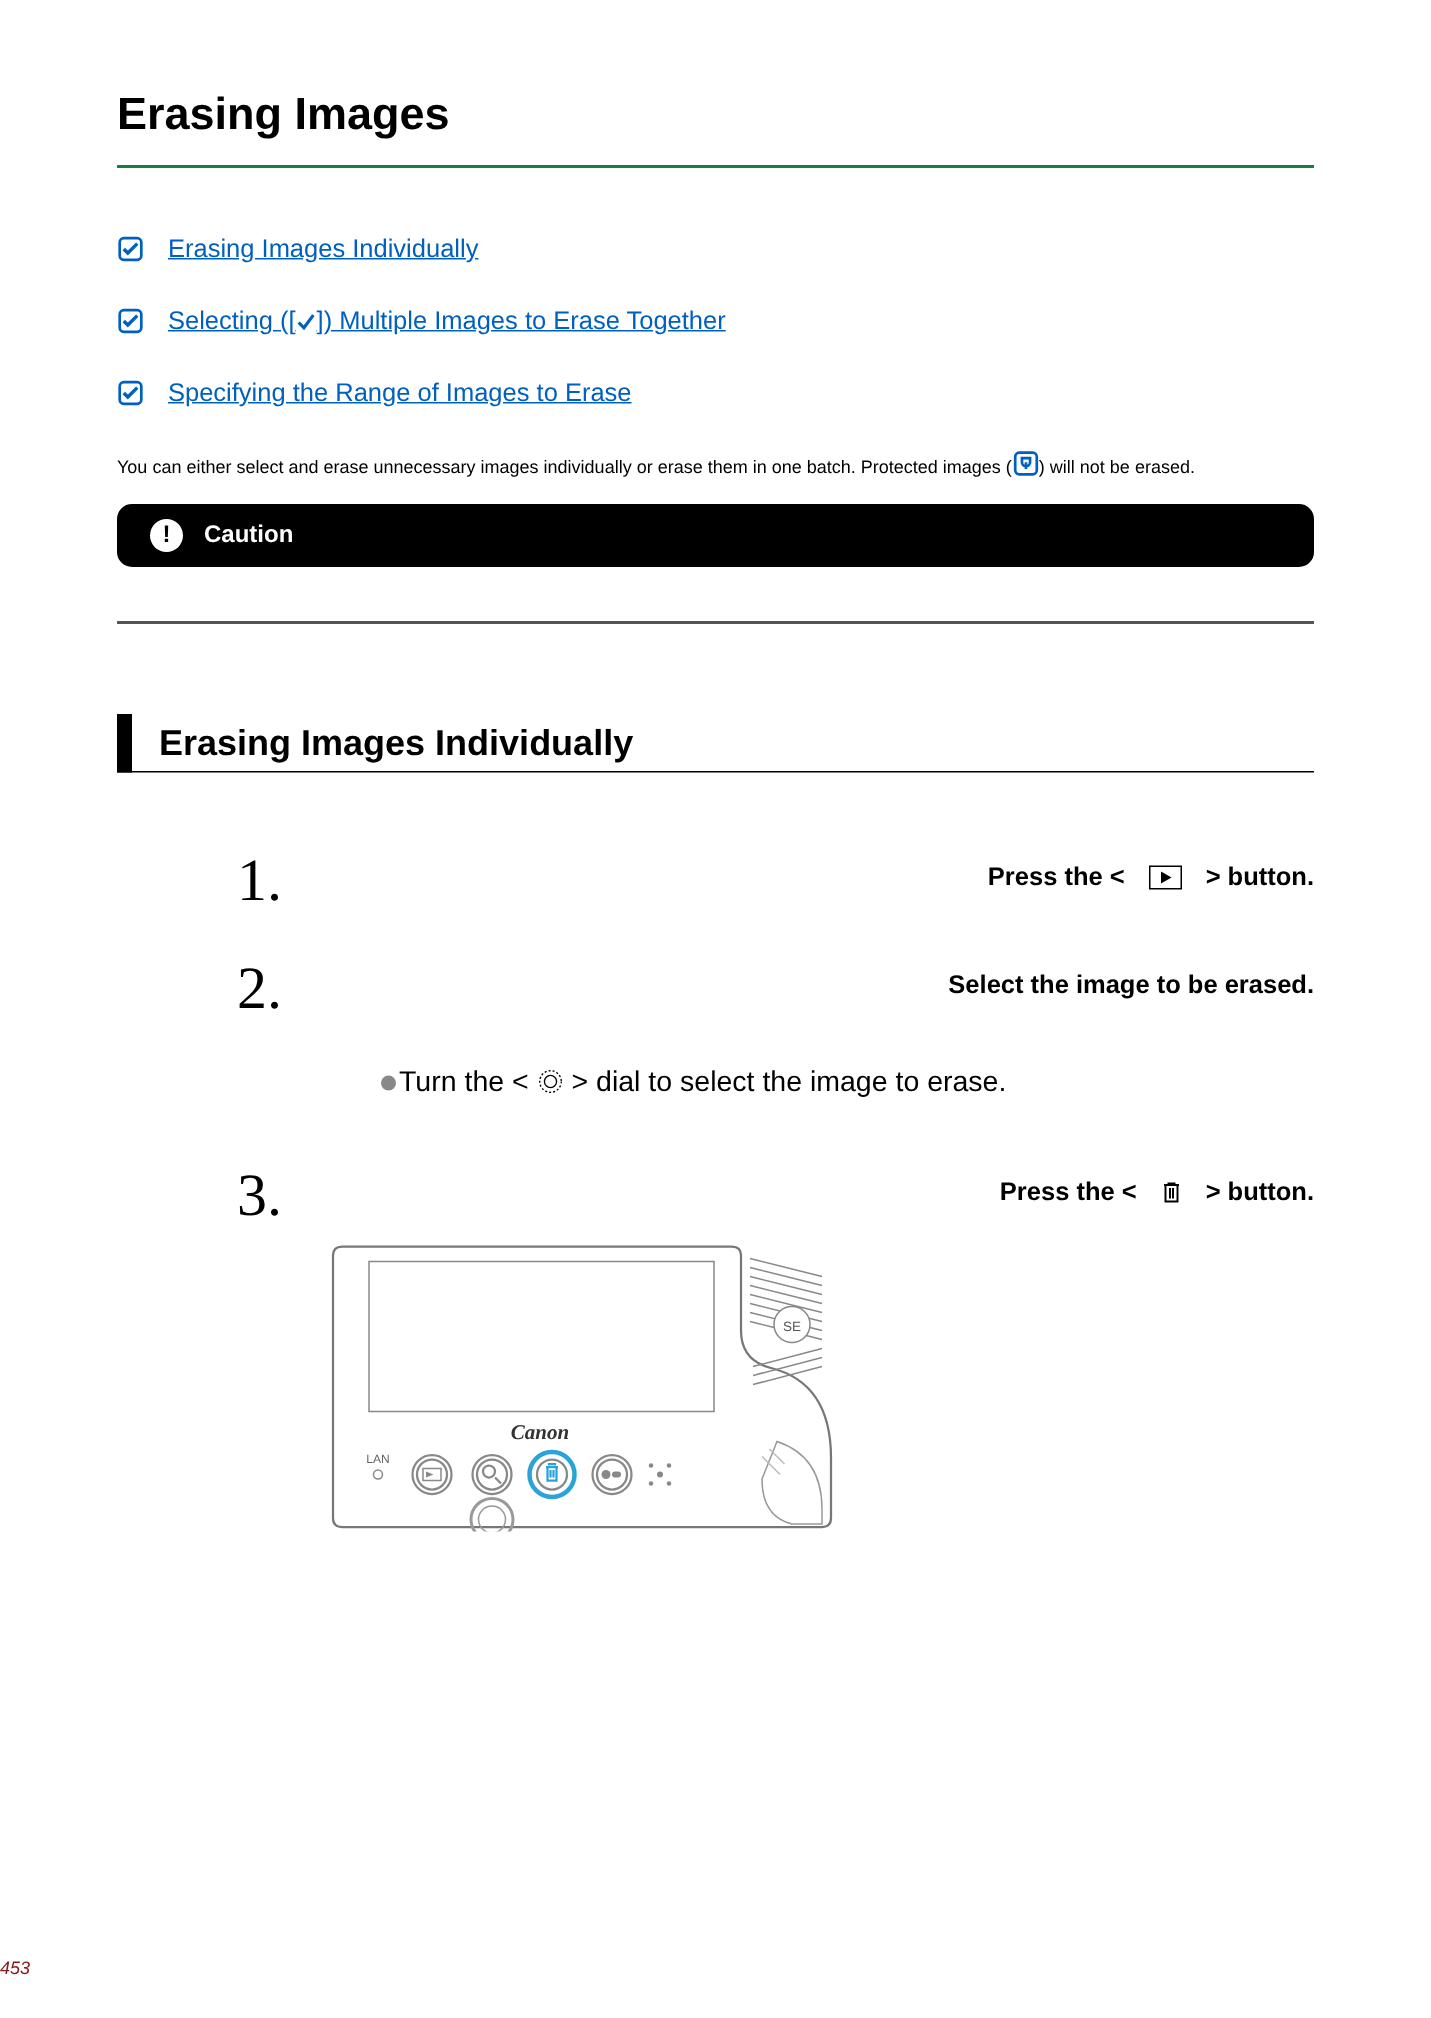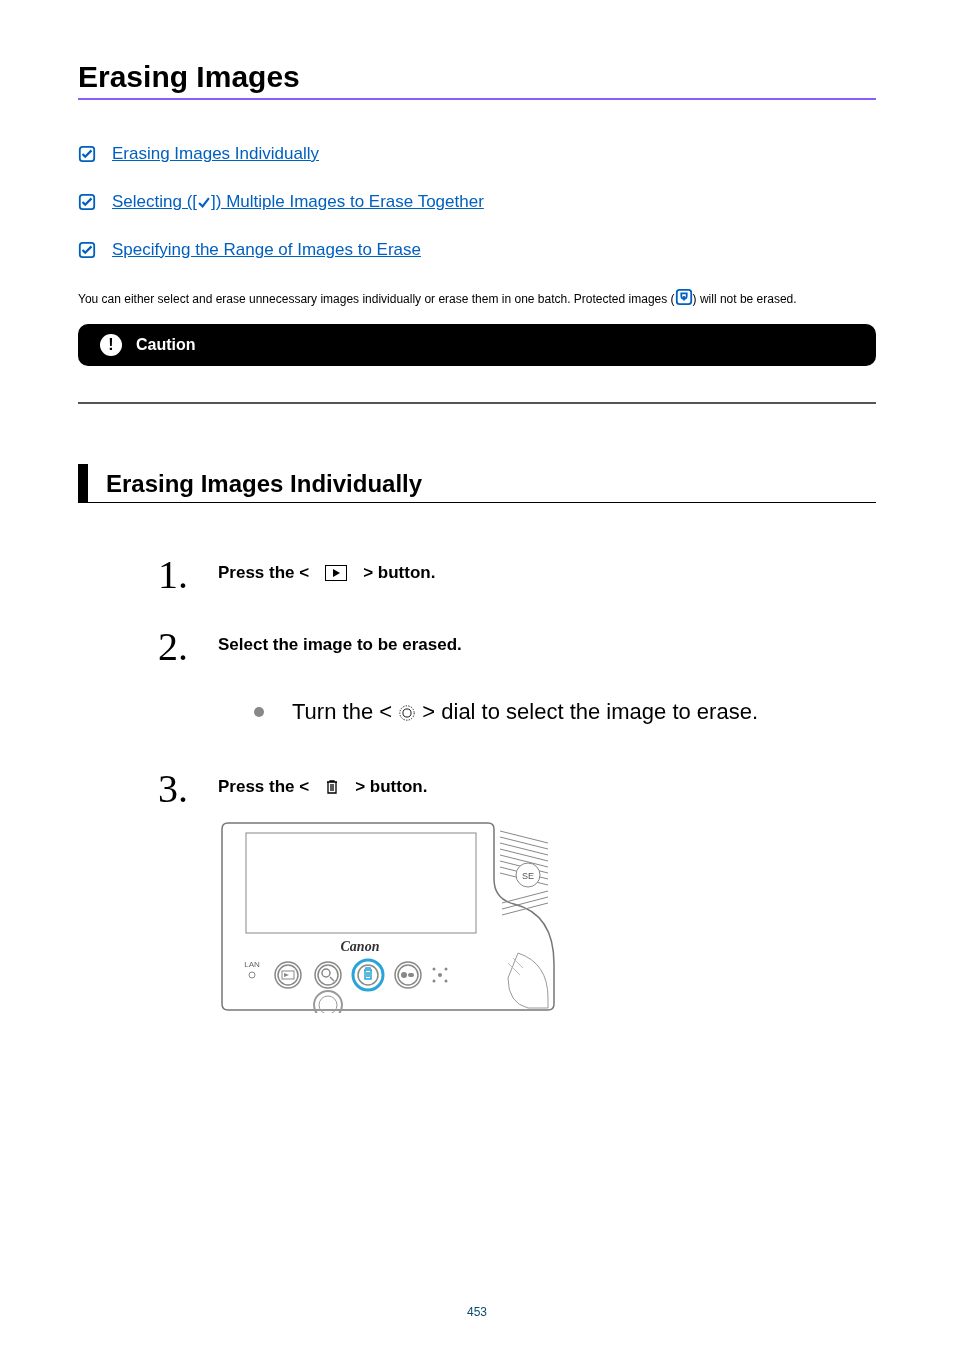--- a/index.html
+++ b/index.html
@@ -14,22 +14,22 @@
     min-height: 1345px;
     margin: 0 auto;
     padding: 60px 78px 40px 78px;
     box-sizing: border-box;
     position: relative;
   }
   h1.title {
     font-size: 30px;
     font-weight: bold;
     margin: 0 0 6px 0;
-    padding-bottom: 4px;
-    border-bottom: 2px solid #8b5cf6;
+    padding-bottom: 16px;
+    border-bottom: 2px solid #15803d;
   }
   ul.toc {
     list-style: none;
     margin: 44px 0 0 0;
     padding: 0;
   }
   ul.toc li {
     display: flex;
     align-items: center;
     gap: 16px;
@@ -134,27 +134,28 @@
     font-size: 40px;
     font-weight: normal;
     font-family: "Times New Roman", serif;
   }
   .step-title {
     font-size: 17px;
     font-weight: bold;
     display: flex;
     align-items: center;
     gap: 16px;
+    justify-content: flex-end;
   }
   .sub-bullet {
     margin: 44px 0 0 36px;
-    font-size: 22px;
-    display: flex;
-    align-items: center;
-    gap: 28px;
+    font-size: 19px;
+    display: flex;
+    align-items: center;
+    gap: 2px;
   }
   .grey-dot {
     width: 10px;
     height: 10px;
     border-radius: 50%;
     background: #888;
     flex: 0 0 10px;
   }
   .camera-fig {
     margin-top: 16px;
@@ -162,23 +163,24 @@
     text-align: center;
   }
   .camera-svg {
     display: block;
   }
   .page-num {
     position: absolute;
     bottom: 26px;
     left: 0;
     width: 100%;
-    text-align: center;
+    text-align: left;
     font-size: 12px;
-    color: #0c4a6e;
+    color: #7f1d1d;
+    font-style: italic;
   }
   .btn-frame {
     display:inline-flex;
     align-items:center;
     justify-content:center;
     border:1.5px solid #000;
     width:22px;
     height:16px;
     box-sizing:border-box;
     vertical-align:-2px;

